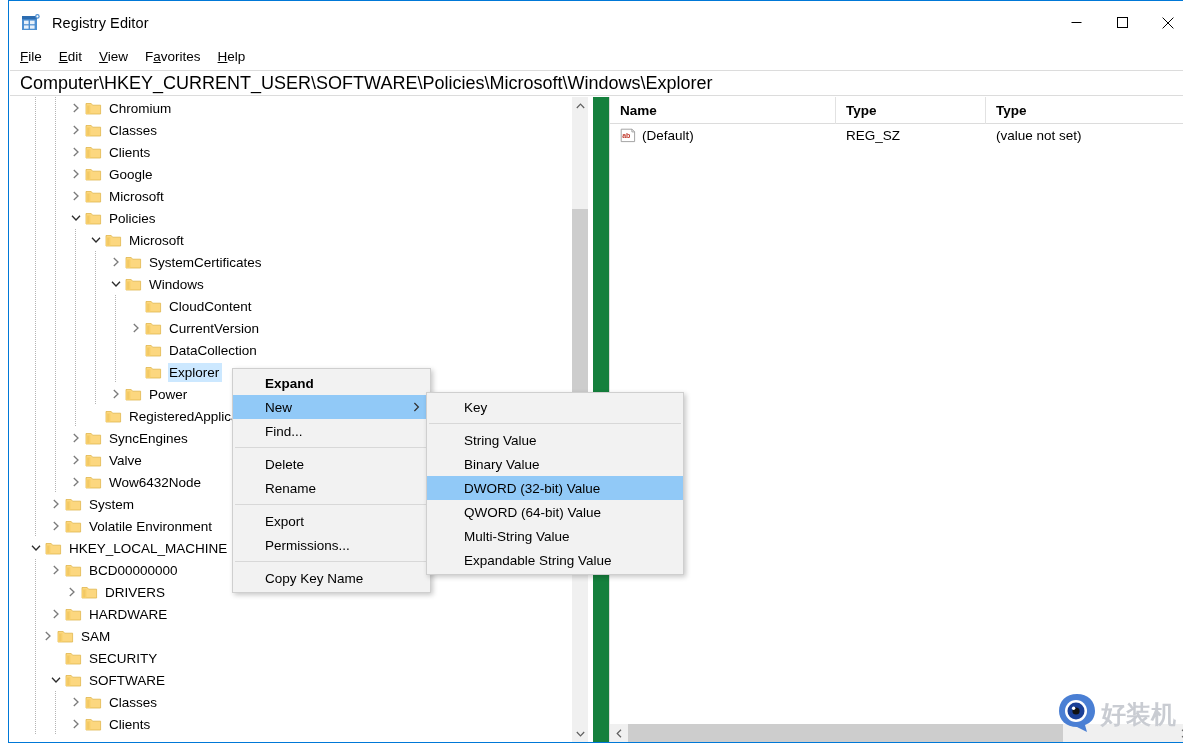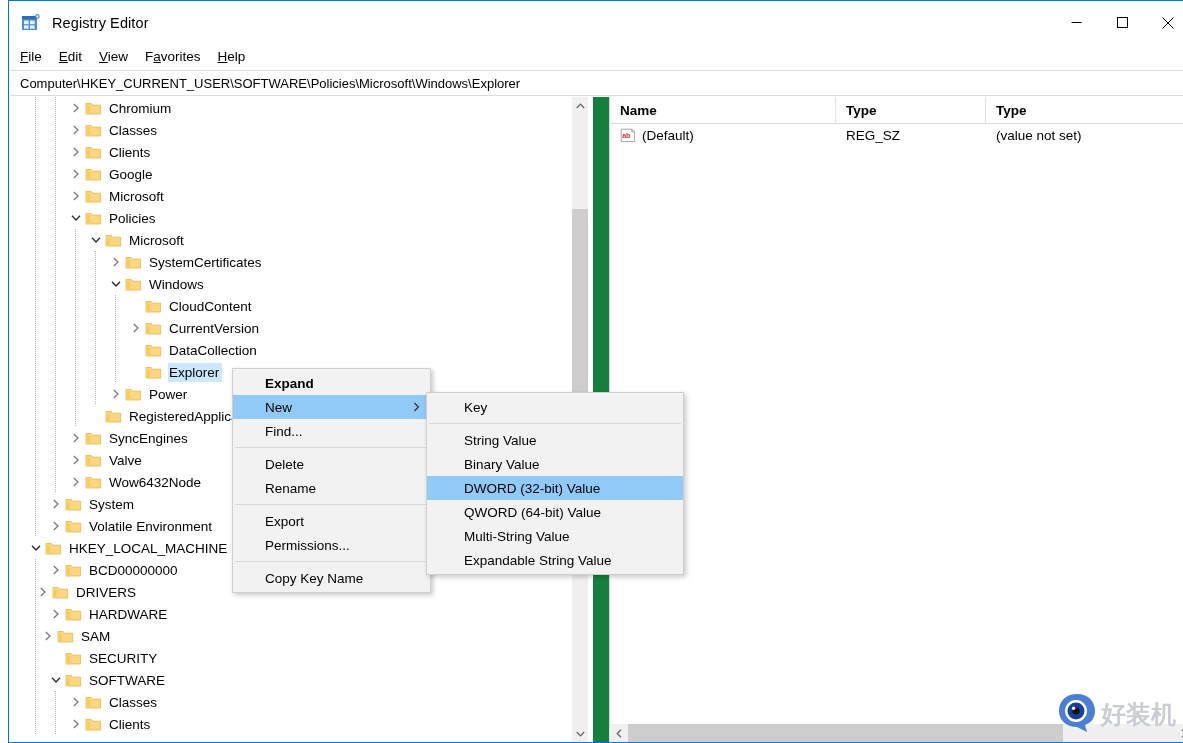--- a/index.html
+++ b/index.html
@@ -92,21 +92,21 @@
     width: 1181px; height: 26px;
     background: #ffffff;
     border-top: 1px solid #dcdcdc;
     border-bottom: 1px solid #dcdcdc;
     box-sizing: border-box;
     display: flex;
     align-items: center;
     padding-left: 10px;
   }
   #address-text {
-    font-size: 13px;
+    font-size: 18px;
     color: #000000;
     white-space: nowrap;
   }
 
   
   #content {
     position: absolute;
     left: 1px; top: 96px;
     width: 1181px; height: 645px;
     background: #15803d;
@@ -740,21 +740,21 @@
                 <path d="M2.8 1 L7 5 L2.8 9" fill="none" stroke="#7a7a7a" stroke-width="1.3"></path>
               </svg>
             </span>
             <span class="folder"><svg width="17" height="15" viewBox="0 0 17 15">
                 <path d="M1 2.5 L6.2 2.5 L7.6 4.2 L15.6 4.2 L15.6 13 L1 13 Z" fill="#fcd77f" stroke="#e0b64e" stroke-width="0.8"></path>
                 <path d="M1 4.2 L5.4 4.2 L5.4 13 L1 13 Z" fill="#f8cf6a"></path>
                 <line x1="3.1" y1="5.1" x2="3.1" y2="12.2" stroke="#e6bf62" stroke-width="0.7"></line>
               </svg></span>
             <span class="tlabel">BCD00000000</span>
           </div>
-          <div class="trow" style="padding-left: 25px;">
+          <div class="trow" style="padding-left: 54px;">
             <span class="guide" style="left: 25px;"></span>
             <span class="chev">
               <svg width="10" height="10" viewBox="0 0 10 10">
                 <path d="M2.8 1 L7 5 L2.8 9" fill="none" stroke="#7a7a7a" stroke-width="1.3"></path>
               </svg>
             </span>
             <span class="folder"><svg width="17" height="15" viewBox="0 0 17 15">
                 <path d="M1 2.5 L6.2 2.5 L7.6 4.2 L15.6 4.2 L15.6 13 L1 13 Z" fill="#fcd77f" stroke="#e0b64e" stroke-width="0.8"></path>
                 <path d="M1 4.2 L5.4 4.2 L5.4 13 L1 13 Z" fill="#f8cf6a"></path>
                 <line x1="3.1" y1="5.1" x2="3.1" y2="12.2" stroke="#e6bf62" stroke-width="0.7"></line>

